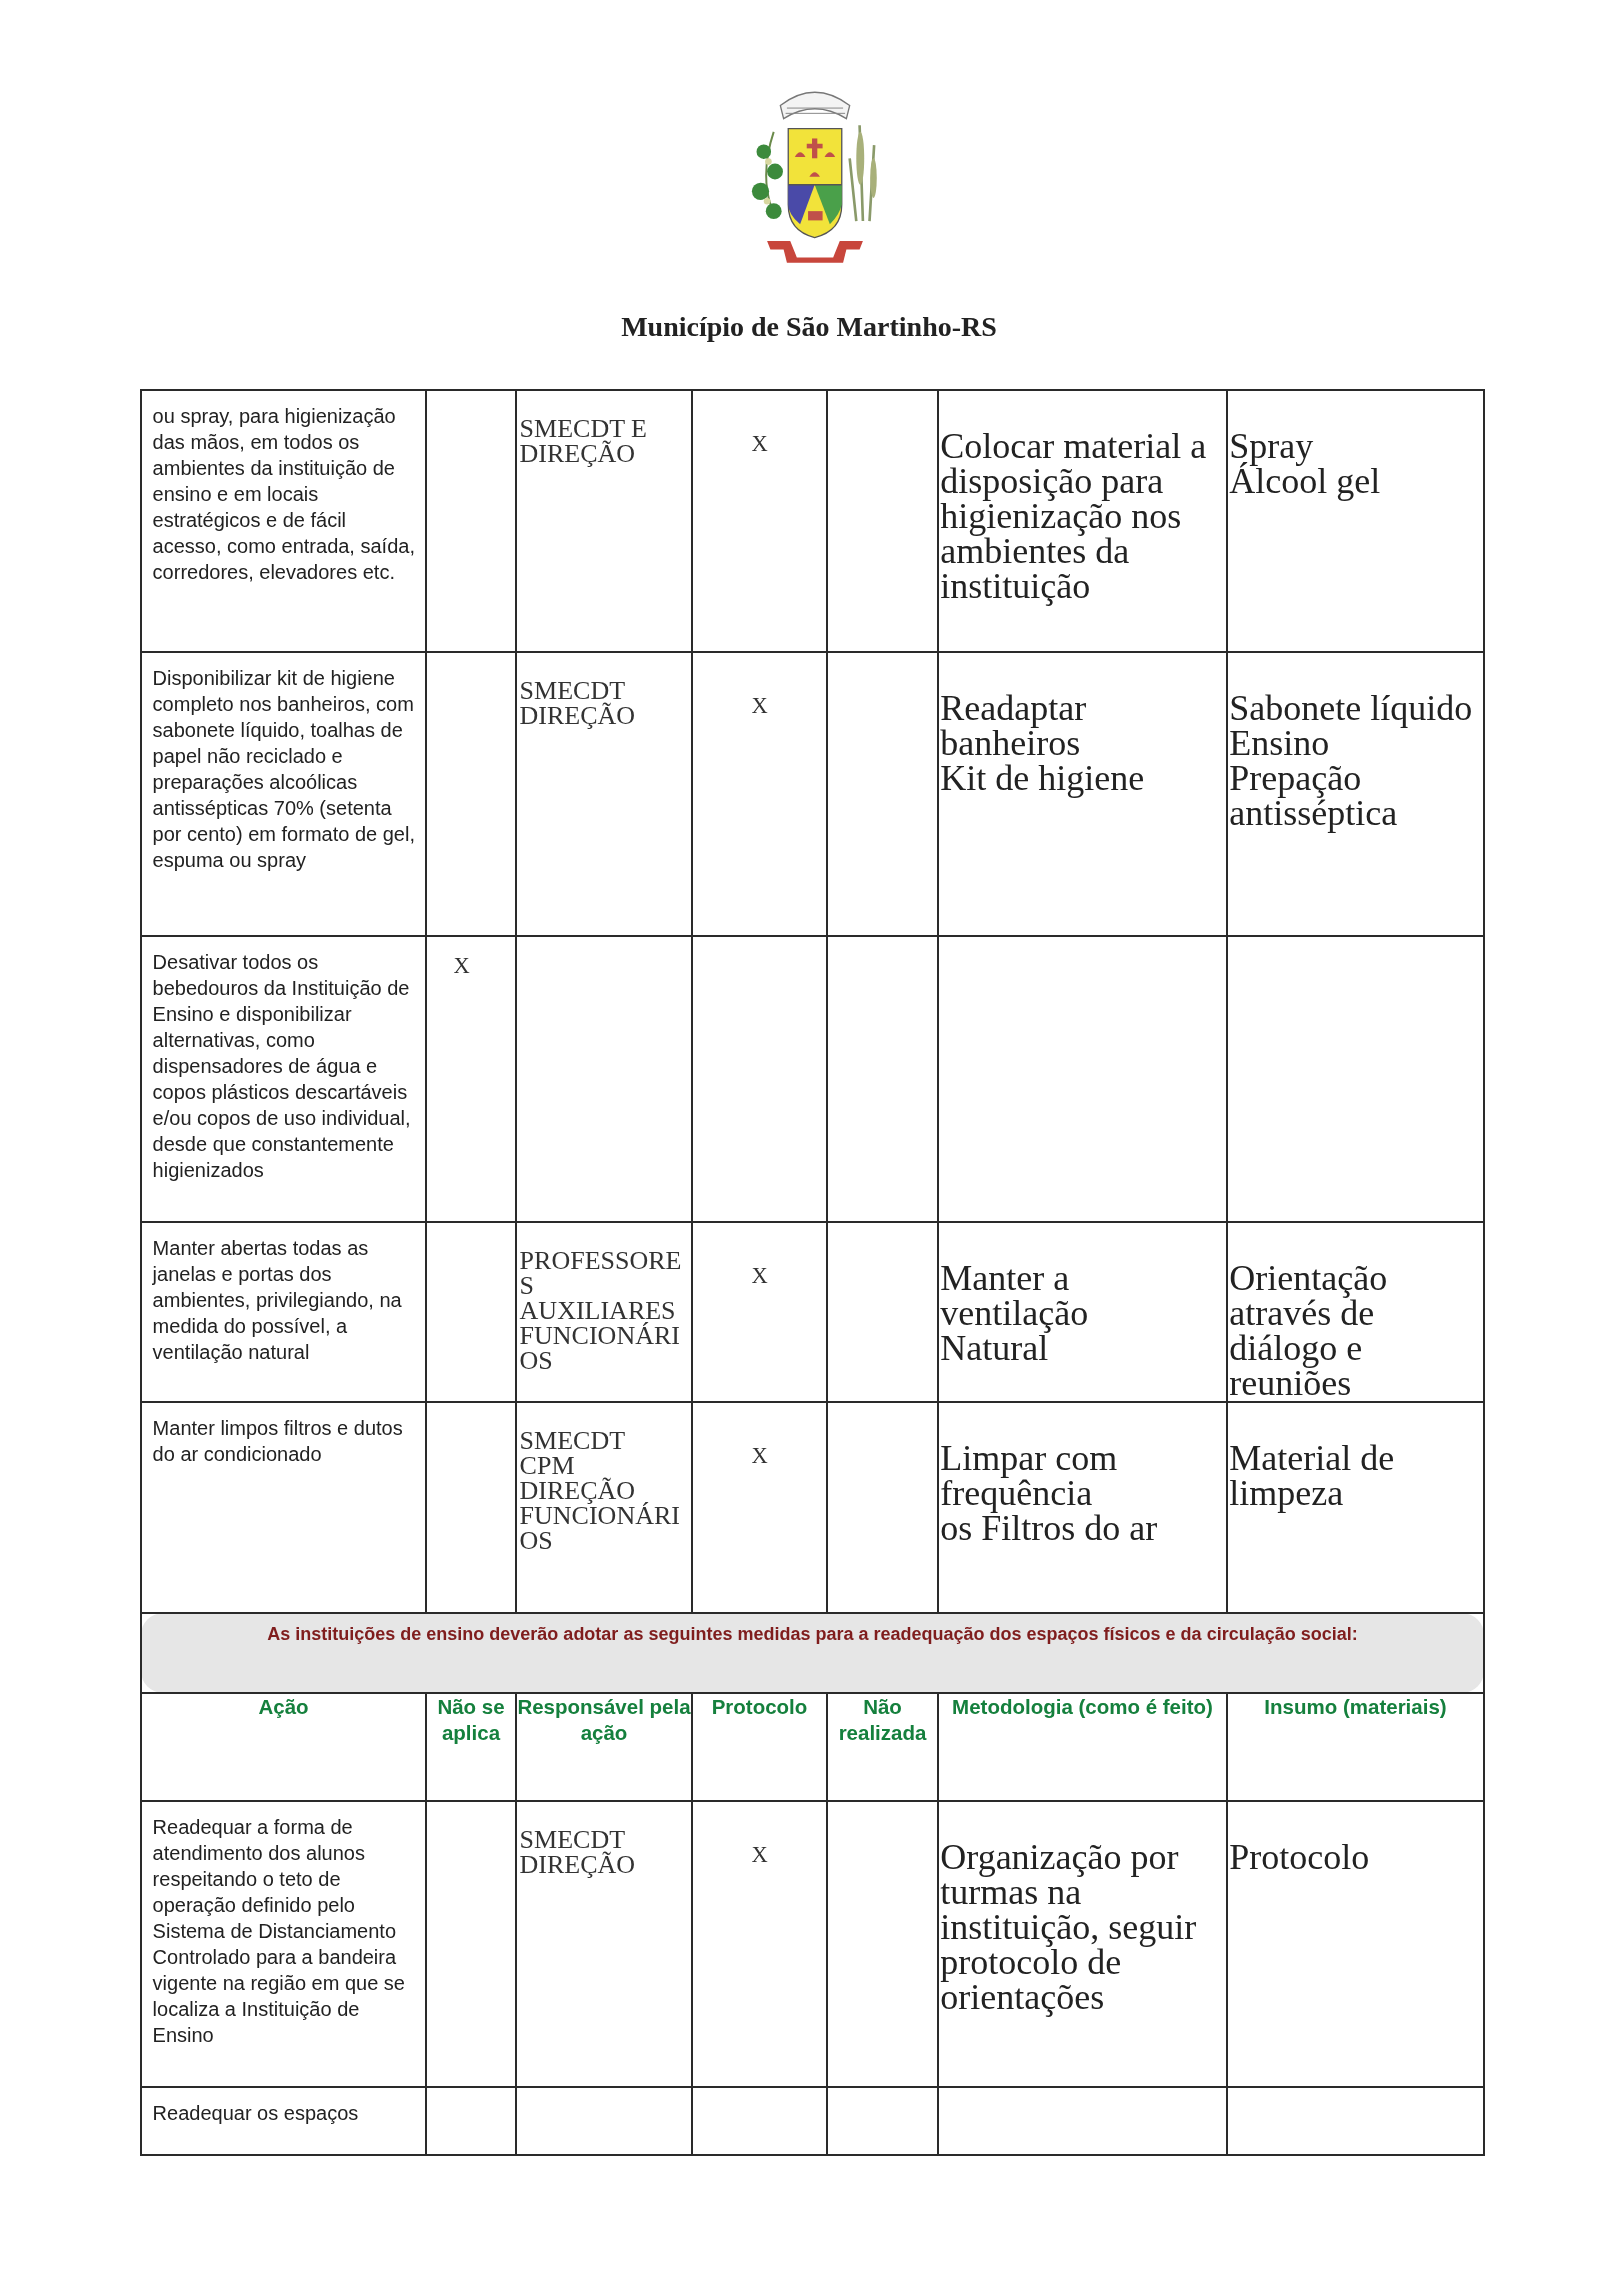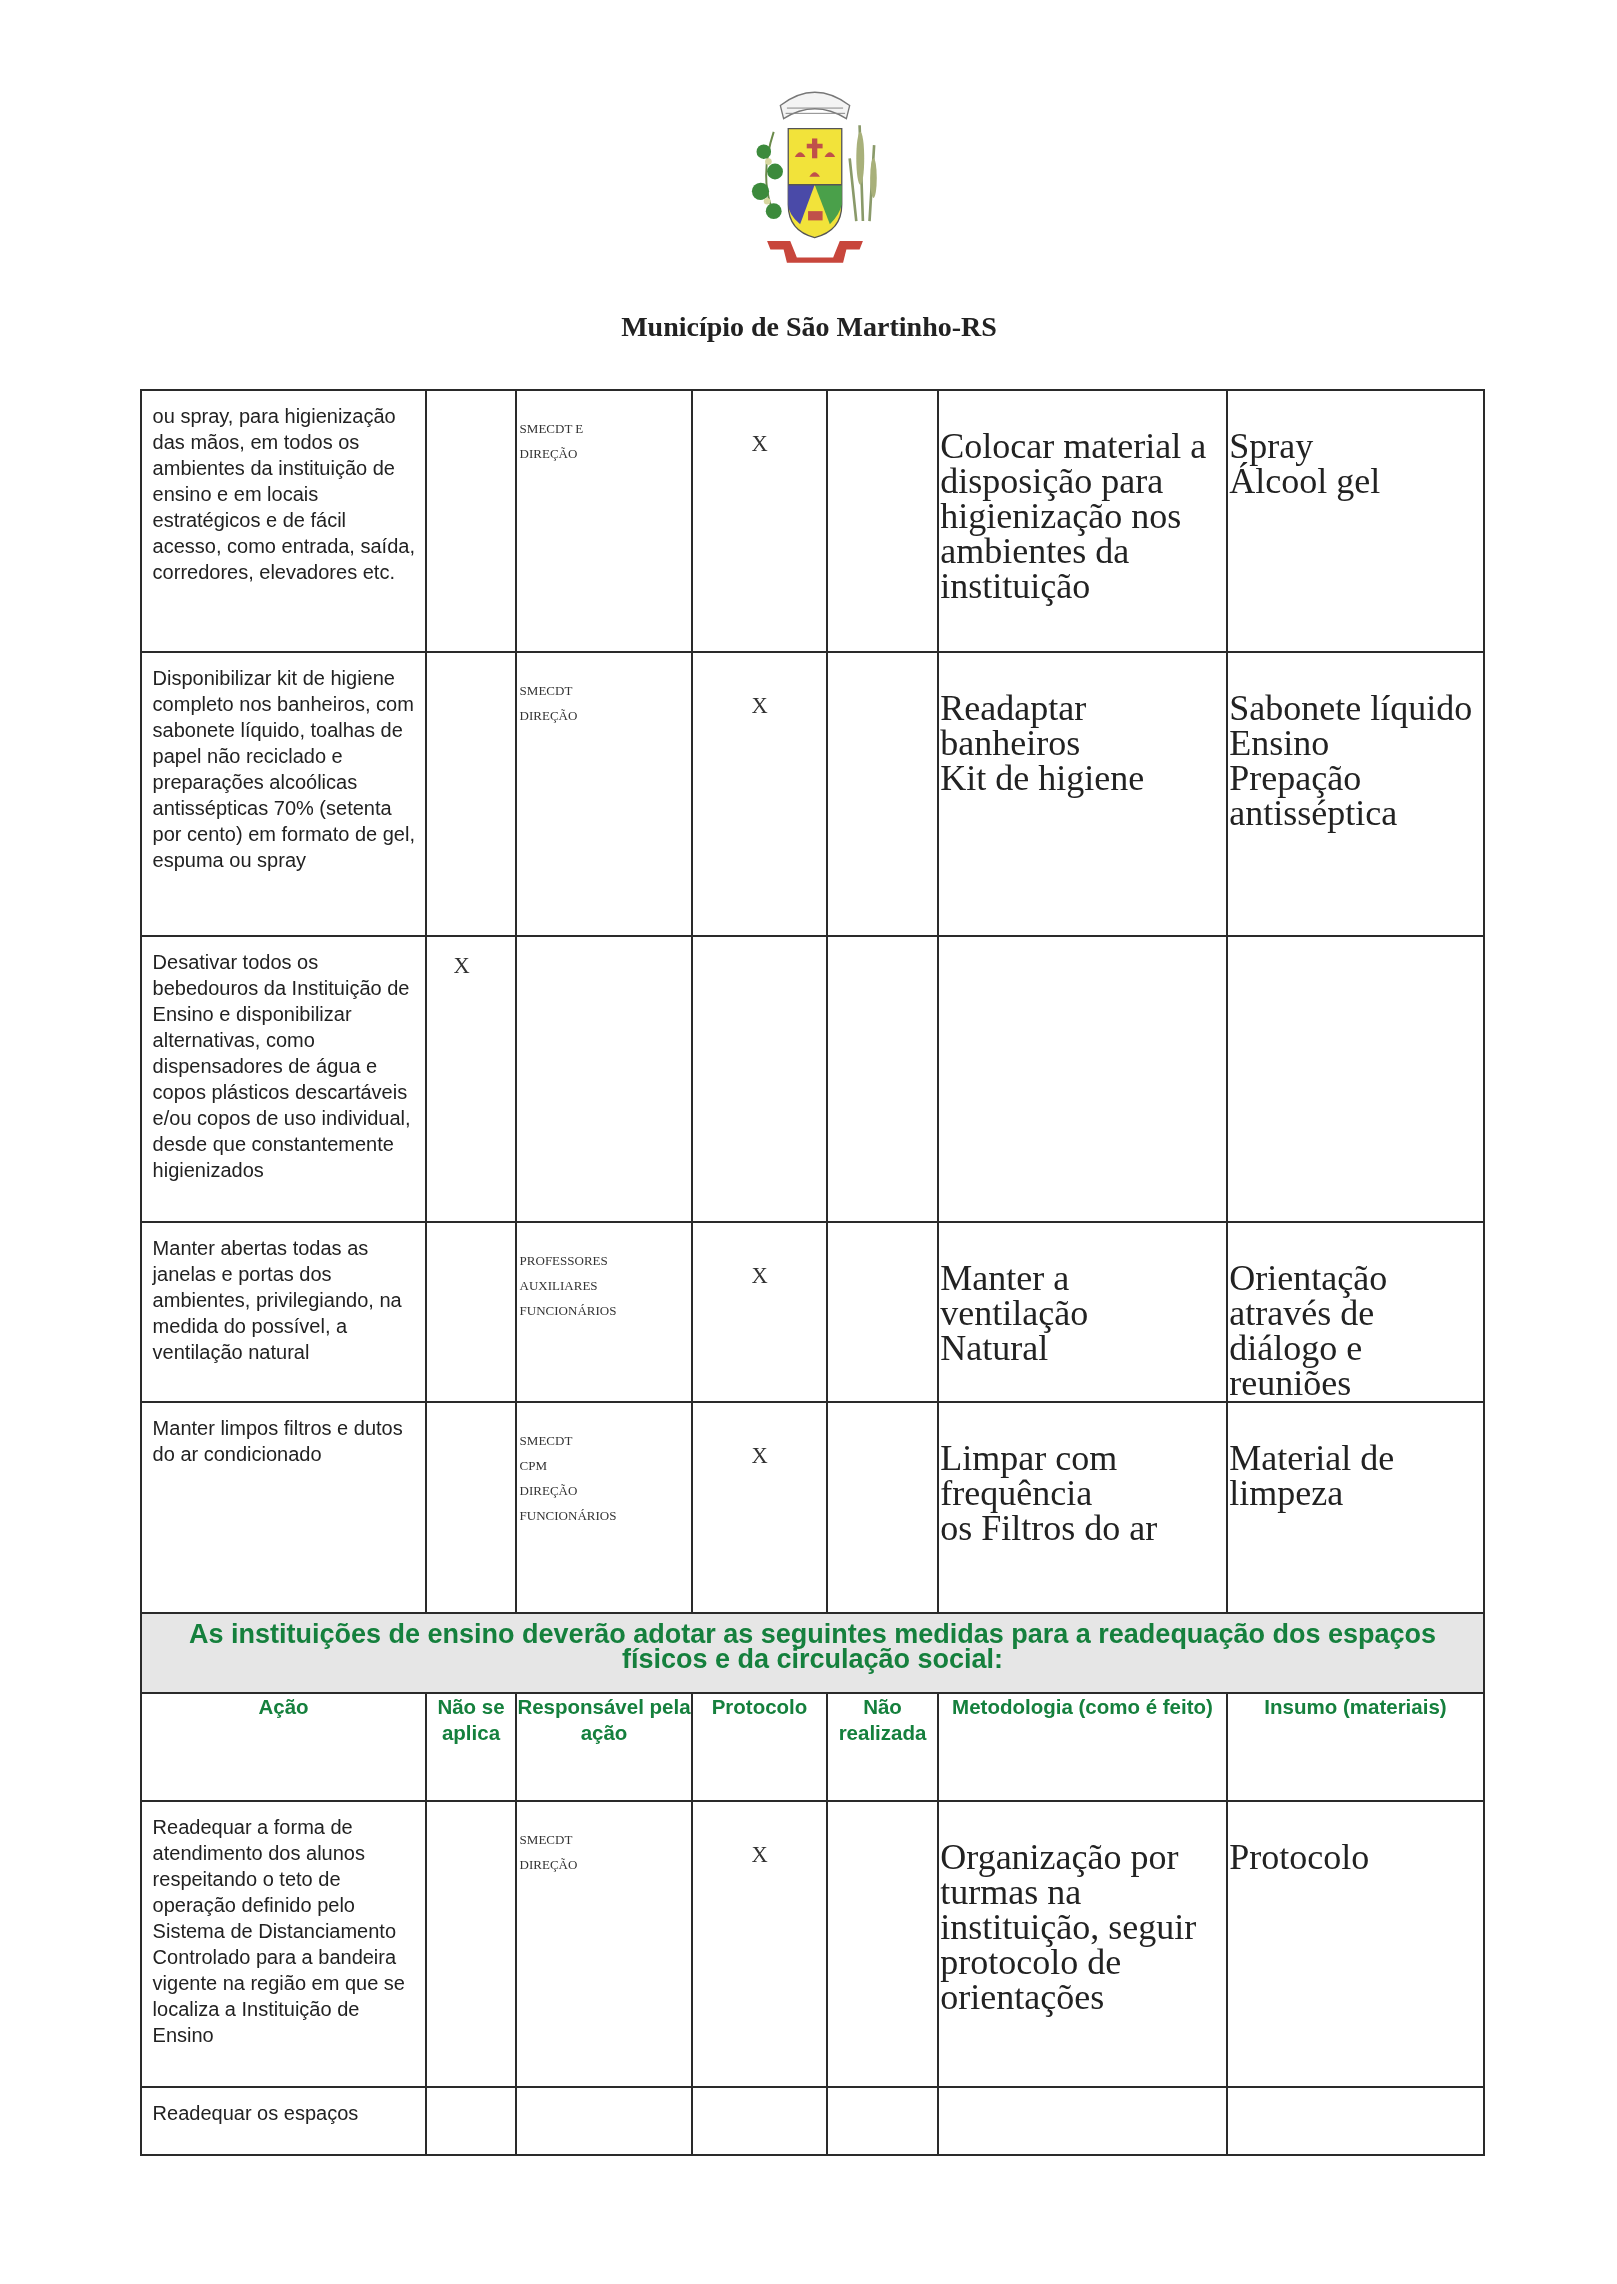--- a/index.html
+++ b/index.html
@@ -5,31 +5,31 @@
   html, body { margin:0; padding:0; background:#ffffff; }
   body { width:1618px; height:2284px; position:relative; overflow:hidden; }
   .crest { position:absolute; left:734px; top:79px; width:162px; height:185px; }
   .title { position:absolute; left:0; width:1618px; top:311px; text-align:center;
     font-family:"Liberation Serif", serif; font-weight:bold; font-size:28px; color:#222; }
   table.doc { position:absolute; left:140px; top:389px; width:1343px; border-collapse:collapse;
     table-layout:fixed; }
   table.doc td { border:2.6px solid #2a2a2a; vertical-align:top; padding:0; }
   .sans { font-family:"Liberation Sans", sans-serif; font-size:20px; line-height:26px; color:#222;
     padding:12px 9.3px 0 10.6px !important; }
-  .resp { font-family:"Liberation Serif", serif; font-size:13px; line-height:25px; color:#333;
+  .resp { font-family:"Liberation Serif", serif; font-size:26px; line-height:25px; color:#333;
     padding:25px 1.3px 0 2.6px !important; word-break:break-all; }
   .mark { font-family:"Liberation Serif", serif; font-size:22.5px; color:#333; text-align:center;
     padding-top:40px !important; }
   .mark-na { font-family:"Liberation Serif", serif; font-size:22.5px; color:#333;
     padding:16px 0 0 26.4px !important; }
   .big { font-family:"Liberation Serif", serif; font-size:36px; line-height:35px; color:#222;
     padding:38px 2.6px 0 1.3px !important; }
   .banner td { background:#e6e6e6; text-align:center; font-family:"Liberation Sans", sans-serif;
-    font-weight:bold; font-size:27px; line-height:25px; color:#15803d; vertical-align:middle;
-    padding:8px 13.2px !important; }
+    font-weight:bold; font-size:18px; line-height:25px; color:#7f1d1d; vertical-align:middle;
+    padding:8px 13.2px !important;border-radius:22px; }
   .hdr td { font-family:"Liberation Sans", sans-serif; font-weight:bold; font-size:20.5px;
     line-height:26px; color:#15803d; text-align:center; vertical-align:middle; }
 </style>
 </head>
 <body>
 
 <svg class="crest" viewBox="0 0 245 280">
   <g>
     <path d="M70 40 Q122 0 175 40 L170 60 Q122 30 75 60 Z" fill="#f4f4f4" stroke="#777" stroke-width="2"></path>
     <path d="M80 44 L165 44 M78 52 L168 52" stroke="#888" stroke-width="1.5"></path>

